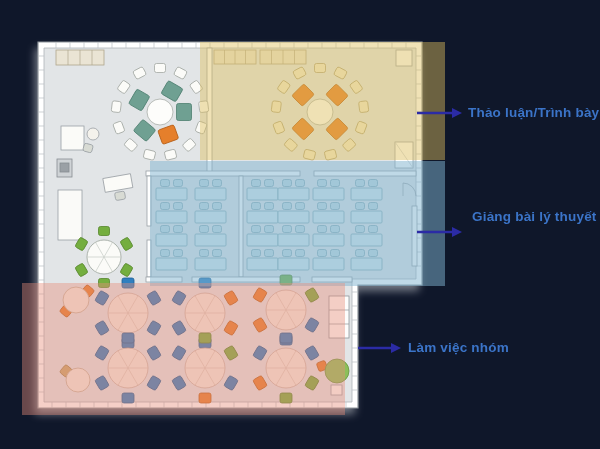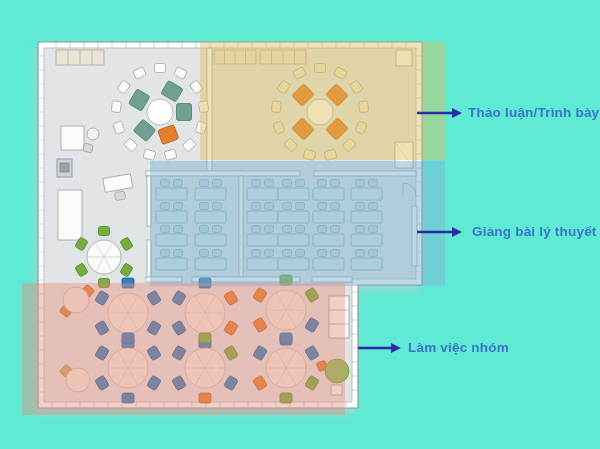--- a/index.html
+++ b/index.html
@@ -1,26 +1,26 @@
 <!DOCTYPE html>
 <html><head>
 <meta charset="utf-8">
 <style>
   html,body{margin:0;padding:0;background:#fff;}
   .canvas{
-    position:relative;width:600px;height:449px;background:#5eead4;overflow:hidden;
+    position:relative;width:600px;height:449px;background:#0f172a;overflow:hidden;
     font-family:"Liberation Sans", sans-serif;
   }
   #plan-svg{position:absolute;left:0;top:0;}
   .zone-label{
     position:absolute;font-size:13.5px;font-weight:600;letter-spacing:.2px;
     white-space:nowrap;line-height:16px;
   }
   #label-0{left:468px;top:105px;}
-  #label-1{left:472px;top:224px;}
+  #label-1{left:472px;top:209px;}
   #label-2{left:408px;top:340px;}
 </style>
 </head>
 <body>
 
 <div class="canvas">
   <svg id="plan-svg" width="600" height="449" viewBox="0 0 600 449">
     <defs>
       <filter id="soft" x="-20%" y="-20%" width="140%" height="140%">
         <feGaussianBlur stdDeviation="4"></feGaussianBlur>

